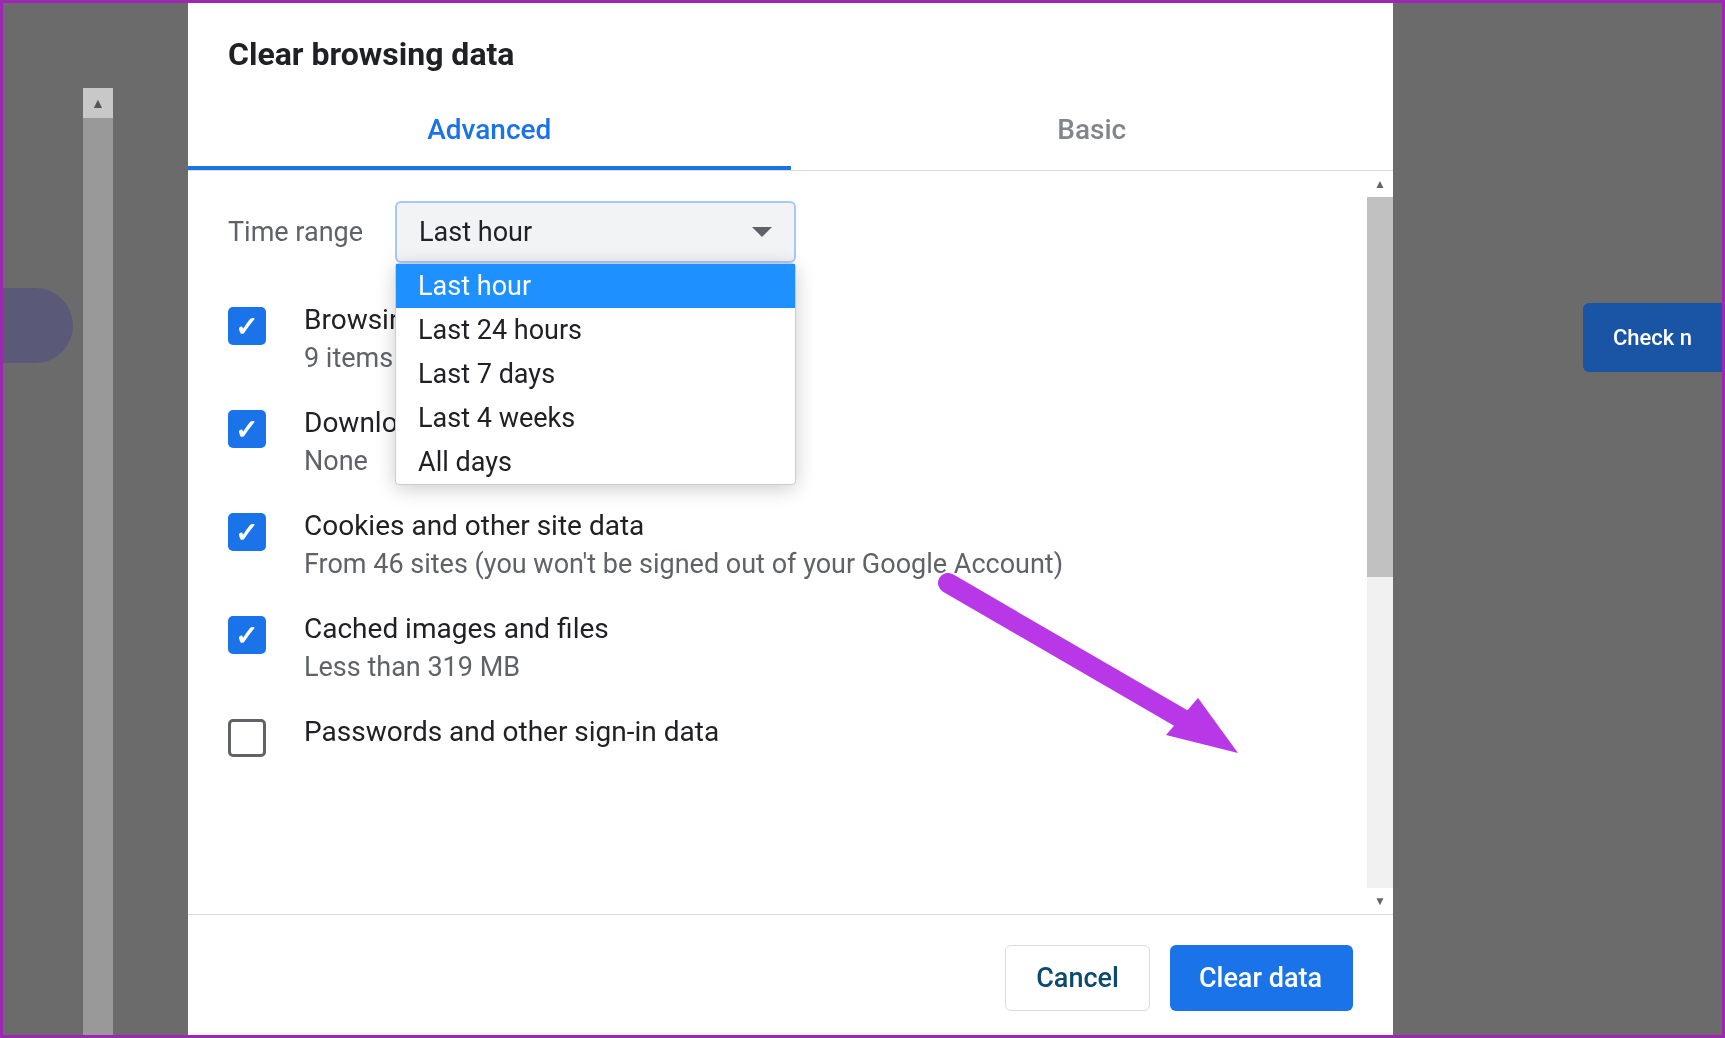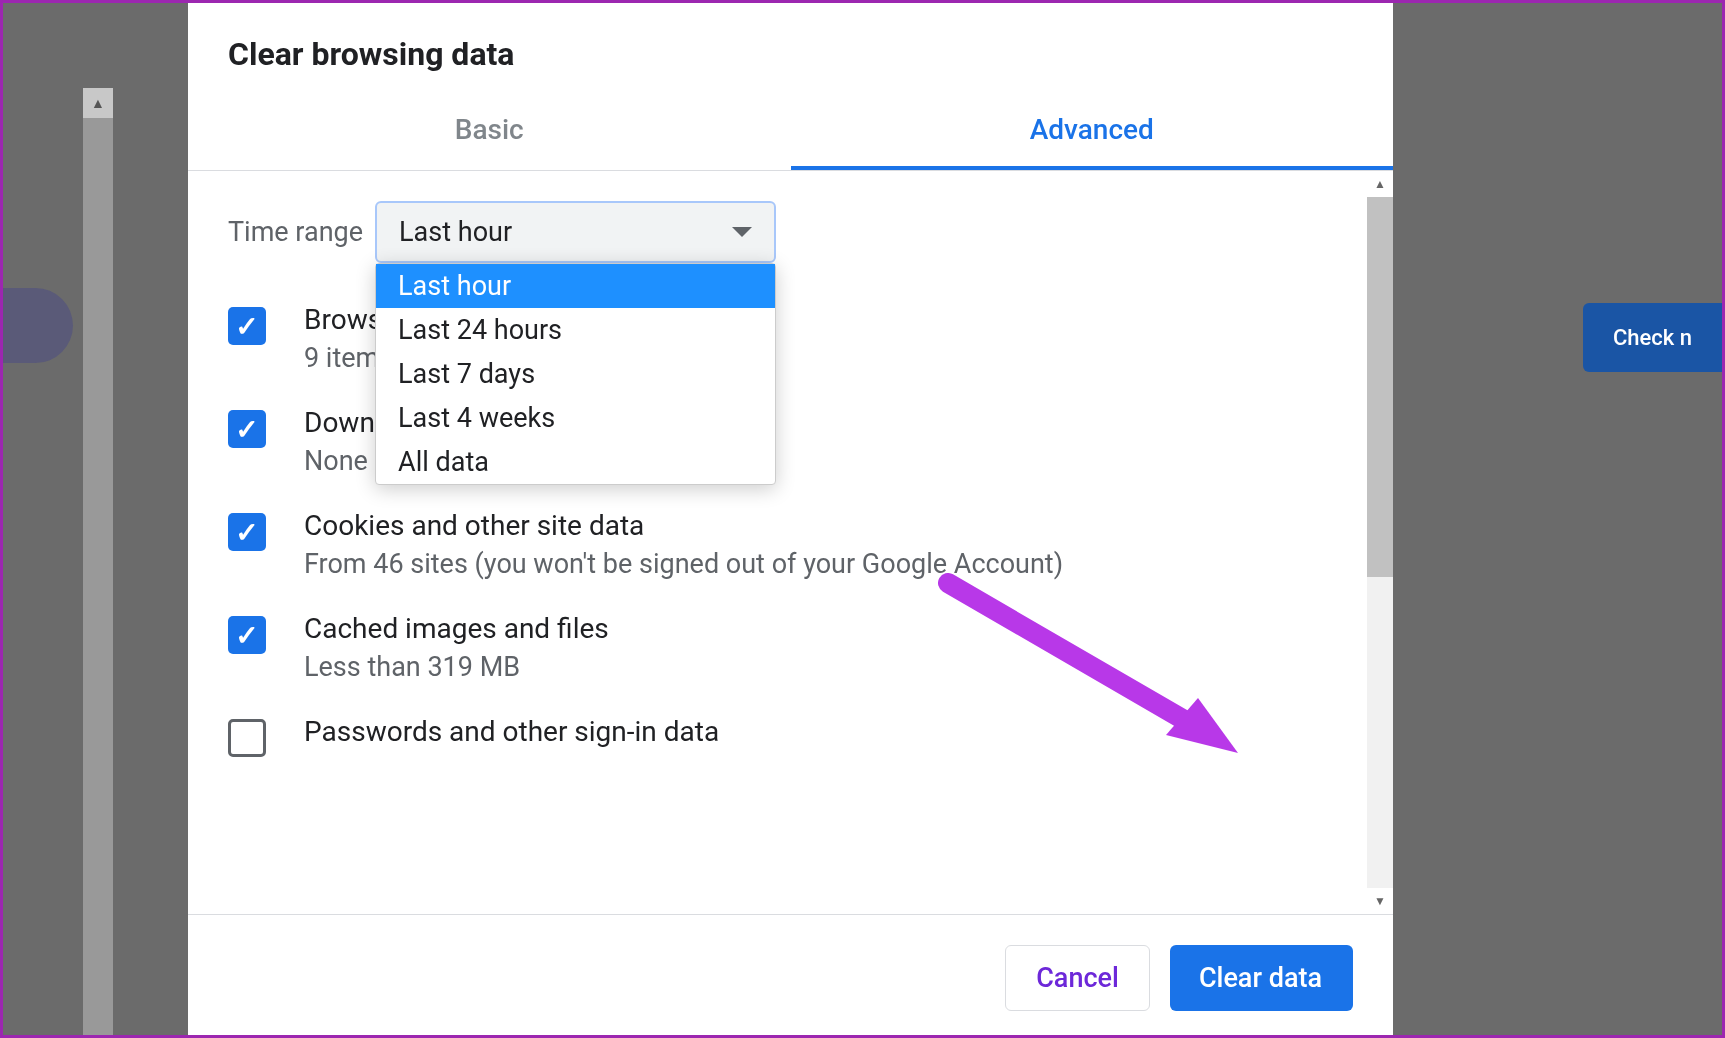--- a/index.html
+++ b/index.html
@@ -131,21 +131,21 @@
       color: #666;
     }
     .content-scrollbar-btn.up { top: 0; }
     .content-scrollbar-btn.down { bottom: 0; }
     .content-inner {
       padding: 30px 40px;
     }
     .time-range-row {
       display: flex;
       align-items: center;
-      gap: 12px;
+      gap: 32px;
       margin-bottom: 40px;
     }
     .time-range-label {
       font-size: 27px;
       color: #5f6368;
     }
     .dropdown {
       position: relative;
       width: 401px;
     }
@@ -241,21 +241,21 @@
       padding: 16px 30px;
       font-size: 27px;
       font-weight: 500;
       border-radius: 6px;
       cursor: pointer;
       border: 1px solid transparent;
     }
     .btn-cancel {
       background: white;
       border-color: #dadce0;
-      color: #6d28d9;
+      color: #0c4a6e;
     }
     .btn-clear {
       background: #1a73e8;
       color: white;
       padding-left: 28px;
     }
     .arrow-annotation {
       position: absolute;
       left: 750px;
       top: 570px;
@@ -270,39 +270,39 @@
 
 <div class="backdrop-scrollbar"></div>
 <div class="backdrop-scrollbar-up">▲</div>
 <div class="backdrop-pill"></div>
 <div class="backdrop-check-btn">Check n</div>
 
 <div class="dialog">
   <div class="dialog-title">Clear browsing data</div>
 
   <div class="tabs">
+    <div class="tab active">Advanced</div>
     <div class="tab">Basic</div>
-    <div class="tab active">Advanced</div>
   </div>
 
   <div class="content">
     <div class="content-inner">
       <div class="time-range-row">
         <span class="time-range-label">Time range</span>
         <div class="dropdown">
           <div class="dropdown-selected">
             <span>Last hour</span>
             <span class="dropdown-arrow"></span>
           </div>
           <div class="dropdown-menu">
             <div class="dropdown-option highlighted">Last hour</div>
             <div class="dropdown-option">Last 24 hours</div>
             <div class="dropdown-option">Last 7 days</div>
             <div class="dropdown-option">Last 4 weeks</div>
-            <div class="dropdown-option">All data</div>
+            <div class="dropdown-option">All days</div>
           </div>
         </div>
       </div>
 
       <div class="checkbox-row">
         <div class="checkbox-box">
             <span class="checkmark">✓</span>
           </div>
         <div class="checkbox-texts">
           <span class="checkbox-title">Browsing history</span>

